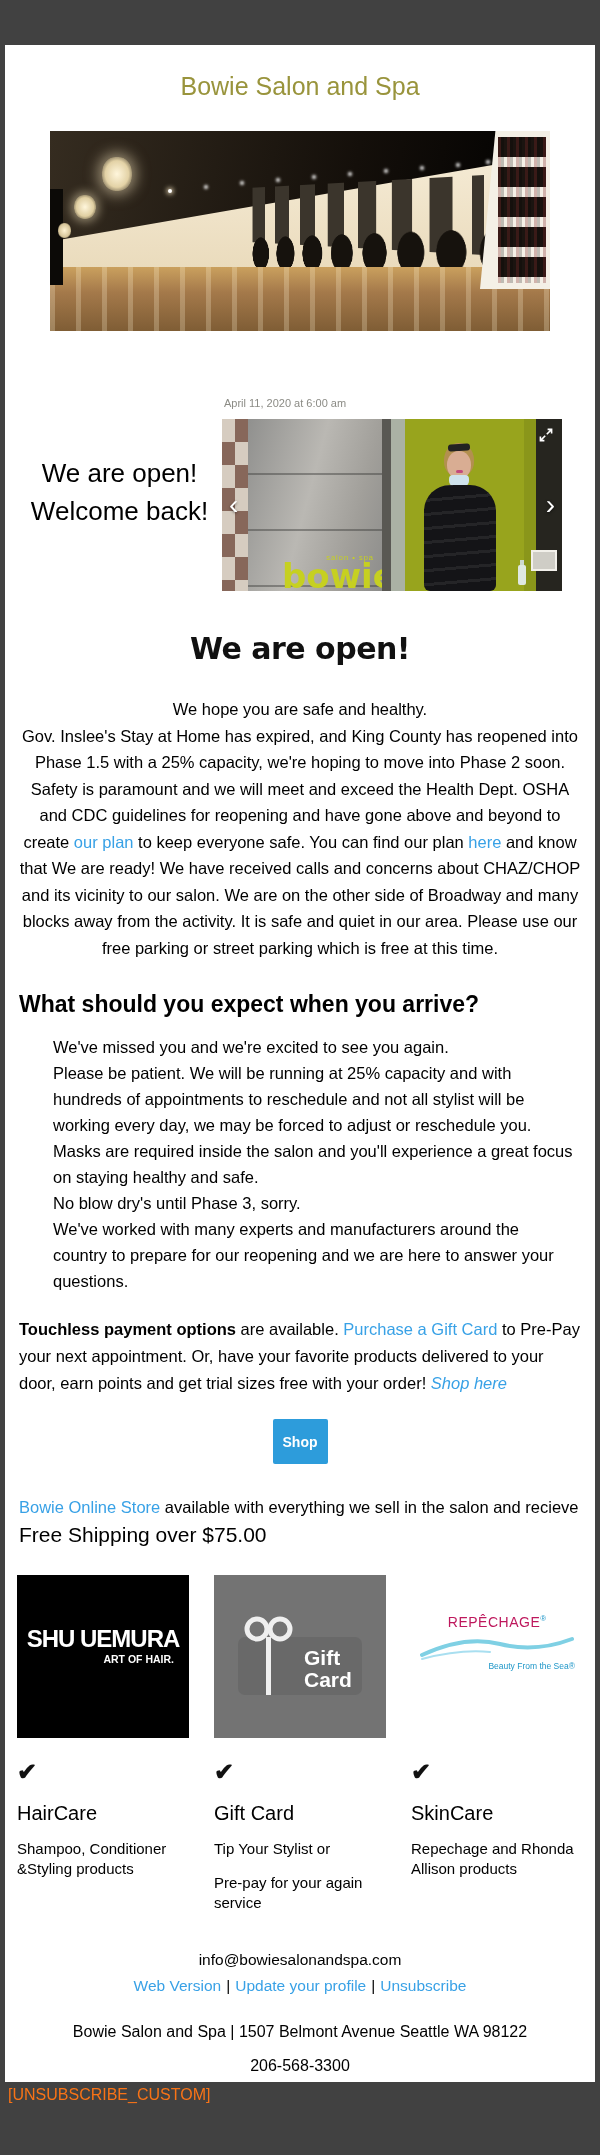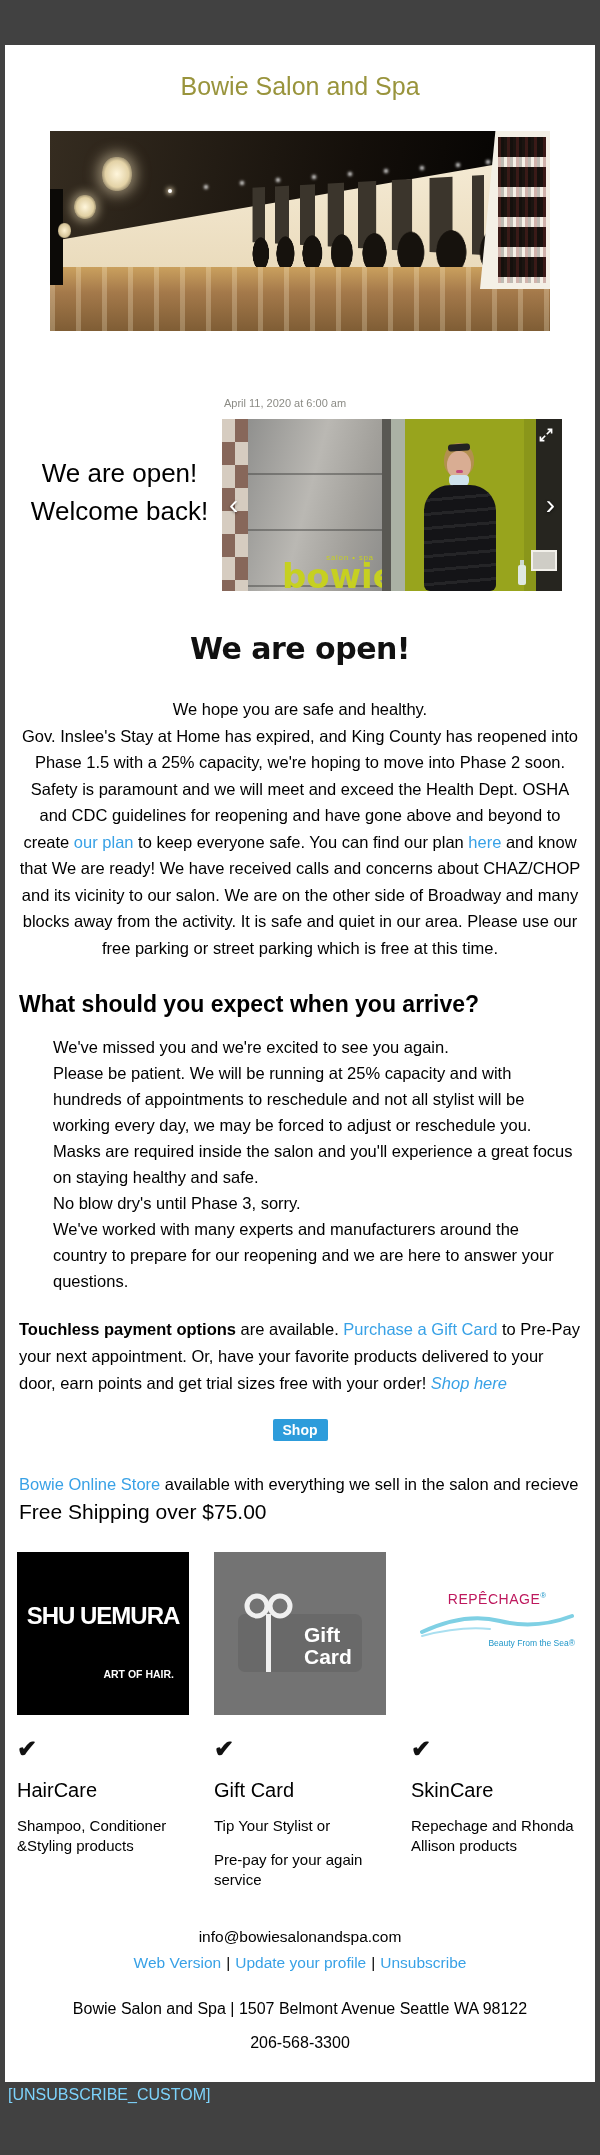--- a/index.html
+++ b/index.html
@@ -61,47 +61,47 @@
   .h2{margin:40px 0 0;text-align:center;font-size:30px;color:#111;font-family:"DejaVu Sans",sans-serif;font-weight:bold;letter-spacing:-.5px;}
   .center-par{margin:30px 12px 0;text-align:center;font-size:16.5px;line-height:26.5px;color:#000;}
   .center-par2{margin:0 12px;text-align:center;font-size:16.5px;line-height:26.5px;color:#000;}
   
   .h3{margin:30px 0 0 14px;font-size:23px;font-weight:bold;color:#000;}
   .expect-list{margin:16px 22px 0 48px;font-size:16.5px;line-height:26px;color:#000;}
   
   .pay{margin:22px 14px 0;font-size:16.5px;line-height:27px;color:#000;}
   .bold{font-weight:bold;}
   .italic{font-style:italic;}
-  .shop-btn{display:block;margin:22px auto 0;min-width:47px;height:22px;padding:0 10px;background:#2d9cdb;color:#fff;font-weight:bold;font-size:14px;border:none;border-radius:2px;font-family:"Liberation Sans",sans-serif;cursor:pointer;}
+  .shop-btn{display:block;margin:22px auto 0;min-width:47px;height:45px;padding:0 10px;background:#2d9cdb;color:#fff;font-weight:bold;font-size:14px;border:none;border-radius:2px;font-family:"Liberation Sans",sans-serif;cursor:pointer;}
   
   .store{margin:34px 14px 0;font-size:16.5px;color:#000;}
   .shipping{margin:6px 14px 0;font-size:21px;color:#000;}
   
   .prod-row{display:flex;justify-content:space-between;margin:28px 12px 0;}
   .col{width:172px;}
   .pbox{width:172px;height:163px;position:relative;overflow:hidden;}
-  .pbox-shu{background:#000;color:#fff;display:flex;flex-direction:column;justify-content:flex-start;align-items:center;padding-top:52px;box-sizing:border-box;gap:38px;}
+  .pbox-shu{background:#000;color:#fff;display:flex;flex-direction:column;justify-content:flex-start;align-items:center;padding-top:52px;box-sizing:border-box;}
   .shu1{font-size:24px;font-weight:bold;letter-spacing:-1px;line-height:1;}
   .shu2{font-size:10.5px;font-weight:bold;text-align:right;width:142px;margin-top:2px;}
   .pbox-gift{background:#737373;display:flex;align-items:center;justify-content:center;}
   .pbox-rep{background:#fff;text-align:center;padding-top:38px;box-sizing:border-box;}
   .rep1{color:#be185d;font-size:14px;letter-spacing:.5px;}
   .rep-reg{font-size:8px;vertical-align:super;color:#1e96c8;}
   .rep2{color:#1e96c8;font-size:8.5px;text-align:right;margin:0 8px 0 0;}
   .check{font-size:24px;font-weight:bold;color:#111;margin-top:20px;}
   .ptitle{font-size:20px;color:#000;margin-top:16px;}
   .pdesc{font-size:15px;line-height:20px;color:#000;margin-top:14px;}
   
   .foot{text-align:center;color:#000;}
   .f-email{margin-top:38px;font-size:15.5px;}
   .f-links{margin-top:8px;font-size:15.5px;}
   .sep{color:#000;margin:0 5px;}
   .f-address{margin-top:28px;font-size:16px;}
   .f-phone{margin-top:16px;font-size:16px;}
-  .unsub{position:absolute;top:2086px;left:8px;color:#7dd3fc;font-size:16px;}
+  .unsub{position:absolute;top:2086px;left:8px;color:#f97316;font-size:16px;}
 </style>
 </head>
 <body>
 
 <div class="email">
 
   <h1 class="title">Bowie Salon and Spa</h1>
 
   <div class="hero">
     <div class="h-ceil"></div>

